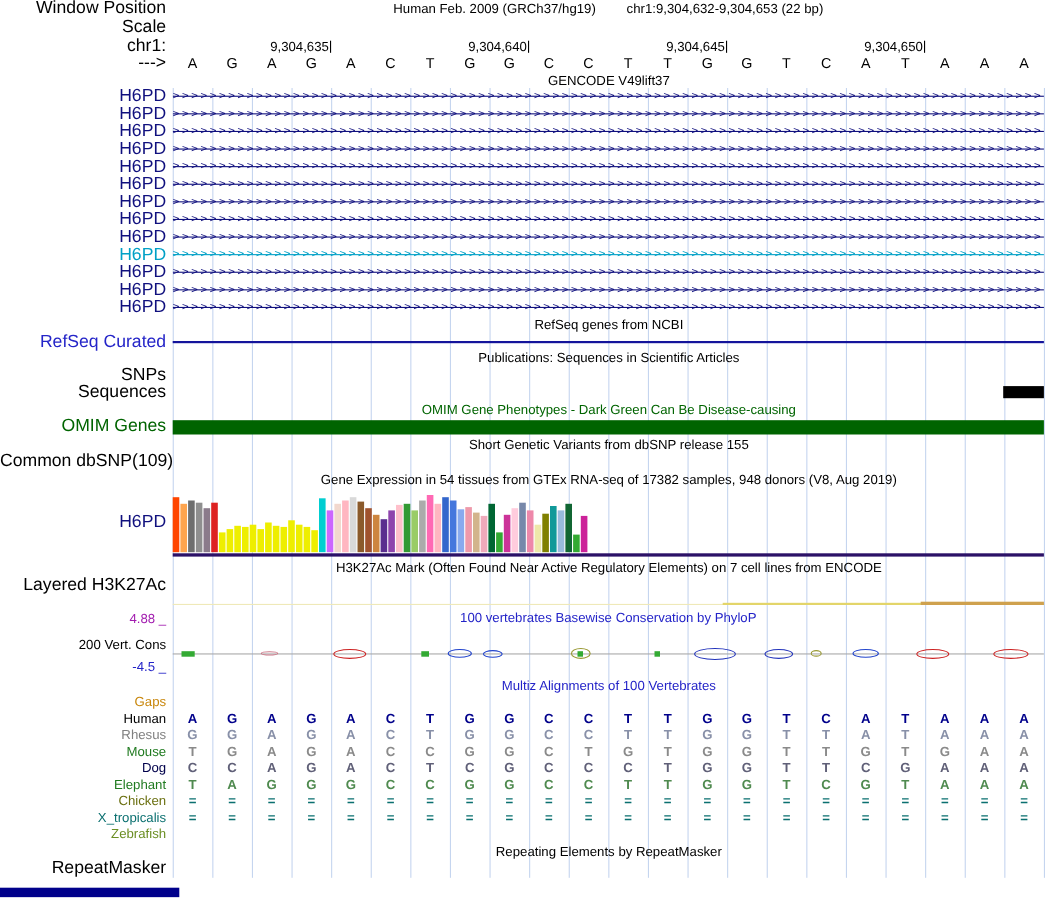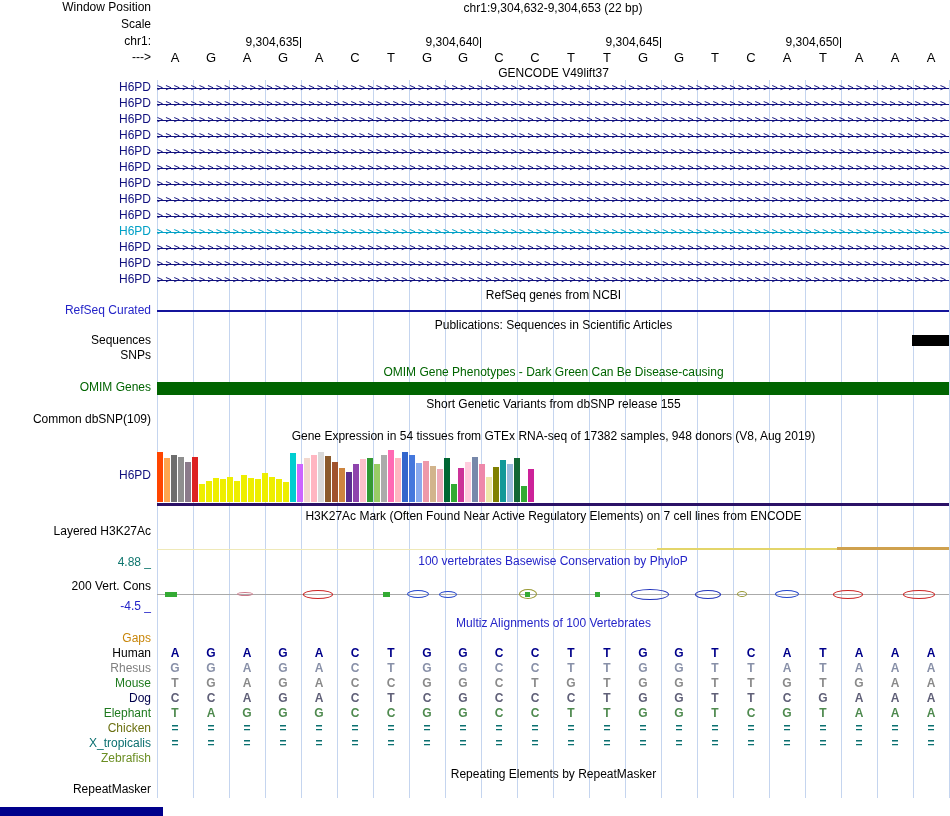--- a/index.html
+++ b/index.html
@@ -4,21 +4,21 @@
 <style>
   *{box-sizing:border-box;margin:0;padding:0;}
   html,body{background:#fff;}
   body{font-family:"Liberation Sans","DejaVu Sans",sans-serif;color:#000;}
   .browser{position:relative;width:950px;height:816px;background:#fff;overflow:hidden;font-size:12px;}
   
   .grid{position:absolute;left:157px;top:80px;width:792px;height:718px;z-index:0;}
   .gridline{position:absolute;top:0;bottom:0;width:1px;background:#C5D5EF;}
   
   .row{position:relative;display:flex;z-index:1;}
-  .gutter{width:157px;padding-right:6px;text-align:right;font-size:12px;line-height:15px;flex:none;white-space:nowrap;}
+  .gutter{width:157px;padding-right:6px;text-align:right;font-size:16px;line-height:15px;flex:none;white-space:nowrap;}
   .track{position:relative;width:792px;flex:none;}
   .titlerow{position:relative;z-index:1;padding-left:157px;text-align:center;font-size:12px;}
   .green{color:#006400;}
   
   .hdrtitle{display:flex;justify-content:center;gap:28px;line-height:16px;}
   .scaletext{position:absolute;left:0;width:205px;text-align:right;top:0;line-height:16px;}
   .ruler{position:absolute;left:211px;width:369px;top:4px;height:9px;border-left:1px solid #000;border-right:1px solid #000;}
   .ruler::after{content:"";position:absolute;left:0;right:0;top:4px;border-top:1px solid #000;}
   .genomelbl{position:absolute;left:587px;top:0;line-height:16px;}
   .ticklabel{position:absolute;top:1px;font-size:12px;}
@@ -84,20 +84,21 @@
       <div class="gridline" style="left: 648px;"></div>
       <div class="gridline" style="left: 684px;"></div>
       <div class="gridline" style="left: 720px;"></div>
       <div class="gridline" style="left: 756px;"></div>
       <div class="gridline" style="left: 792px;"></div>
     </div>
 
   <div class="row" style="height:17px">
     <div class="gutter">Window Position</div>
     <div class="track hdrtitle">
+      <span>Human Feb. 2009 (GRCh37/hg19)</span>
       <span>chr1:9,304,632-9,304,653 (22 bp)</span>
     </div>
   </div>
 
   <div class="row" style="height:17px">
     <div class="gutter">Scale</div>
   </div>
 
   <div class="row" style="height:16px">
     <div class="gutter">chr1:</div>
@@ -202,29 +203,29 @@
 
   <div class="titlerow" style="height:15px;line-height:15px">RefSeq genes from NCBI</div>
   <div class="row" style="height:15px">
     <div class="gutter" style="color: rgb(36, 36, 200);">RefSeq Curated</div>
     <div class="track">
       <div class="refline" style="background: rgb(20, 20, 155);"></div>
     </div>
   </div>
 
   <div class="titlerow" style="height:15px;line-height:15px">Publications: Sequences in Scientific Articles</div>
+  <div class="row" style="height:16px">
+    <div class="gutter">SNPs</div>
+    <div class="track"></div>
+  </div>
   <div class="row" style="height:15px">
     <div class="gutter">Sequences</div>
     <div class="track">
       <div class="pubbox" style="background: rgb(0, 0, 0);"></div>
     </div>
-  </div>
-  <div class="row" style="height:16px">
-    <div class="gutter">SNPs</div>
-    <div class="track"></div>
   </div>
 
   <div class="titlerow green" style="height: 16px; line-height: 16px; color: rgb(0, 100, 0);">OMIM Gene Phenotypes - Dark Green Can Be Disease-causing</div>
   <div class="row" style="height:17px">
     <div class="gutter" style="color: rgb(0, 100, 0);">OMIM Genes</div>
     <div class="track">
       <div class="omimbar" style="background: rgb(0, 100, 0);"></div>
     </div>
   </div>
 
@@ -301,21 +302,21 @@
     <div class="gutter">Layered H3K27Ac</div>
     <div class="track" id="h3kTrack">
         <div class="h3kseg" style="left: 0px; width: 792px; height: 1px; bottom: 3px; background: rgb(239, 233, 184);"></div>
         <div class="h3kseg" style="left: 500px; width: 292px; height: 2px; bottom: 3px; background: rgb(227, 213, 106);"></div>
         <div class="h3kseg" style="left: 680px; width: 112px; height: 3px; bottom: 3px; background: rgb(207, 161, 78);"></div>
       </div>
   </div>
 
   <div class="cons">
     <div class="constitle" style="color: rgb(36, 36, 200);">100 vertebrates Basewise Conservation by PhyloP</div>
-    <div class="conslab" style="top: 2px; color: #0f766e;">4.88 _</div>
+    <div class="conslab" style="top: 2px; color: #a21caf;">4.88 _</div>
     <div class="conslab" style="top:26px">200 Vert. Cons</div>
     <div class="conslab" style="top: 46px; color: rgb(36, 36, 200);">-4.5 _</div>
     <div class="consband" id="consBand">
       <div class="consbase" style="background: rgb(170, 170, 170);"></div>
     <div class="consmark" style="left: 8px; width: 12px; height: 5px; top: 10.5px; background: rgb(51, 170, 51);"></div>
         <div class="consmark" style="left: 80px; width: 16px; height: 4px; top: 11px; border: 1px solid rgb(204, 119, 136); border-radius: 50%;"></div>
         <div class="consmark" style="left: 146px; width: 30px; height: 9px; top: 8.5px; border: 1px solid rgb(204, 34, 34); border-radius: 50%;"></div>
         <div class="consmark" style="left: 226px; width: 7px; height: 5px; top: 10.5px; background: rgb(51, 170, 51);"></div>
         <div class="consmark" style="left: 250px; width: 22px; height: 8px; top: 9px; border: 1px solid rgb(34, 68, 204); border-radius: 50%;"></div>
         <div class="consmark" style="left: 282px; width: 18px; height: 7px; top: 9.5px; border: 1px solid rgb(34, 68, 204); border-radius: 50%;"></div>

